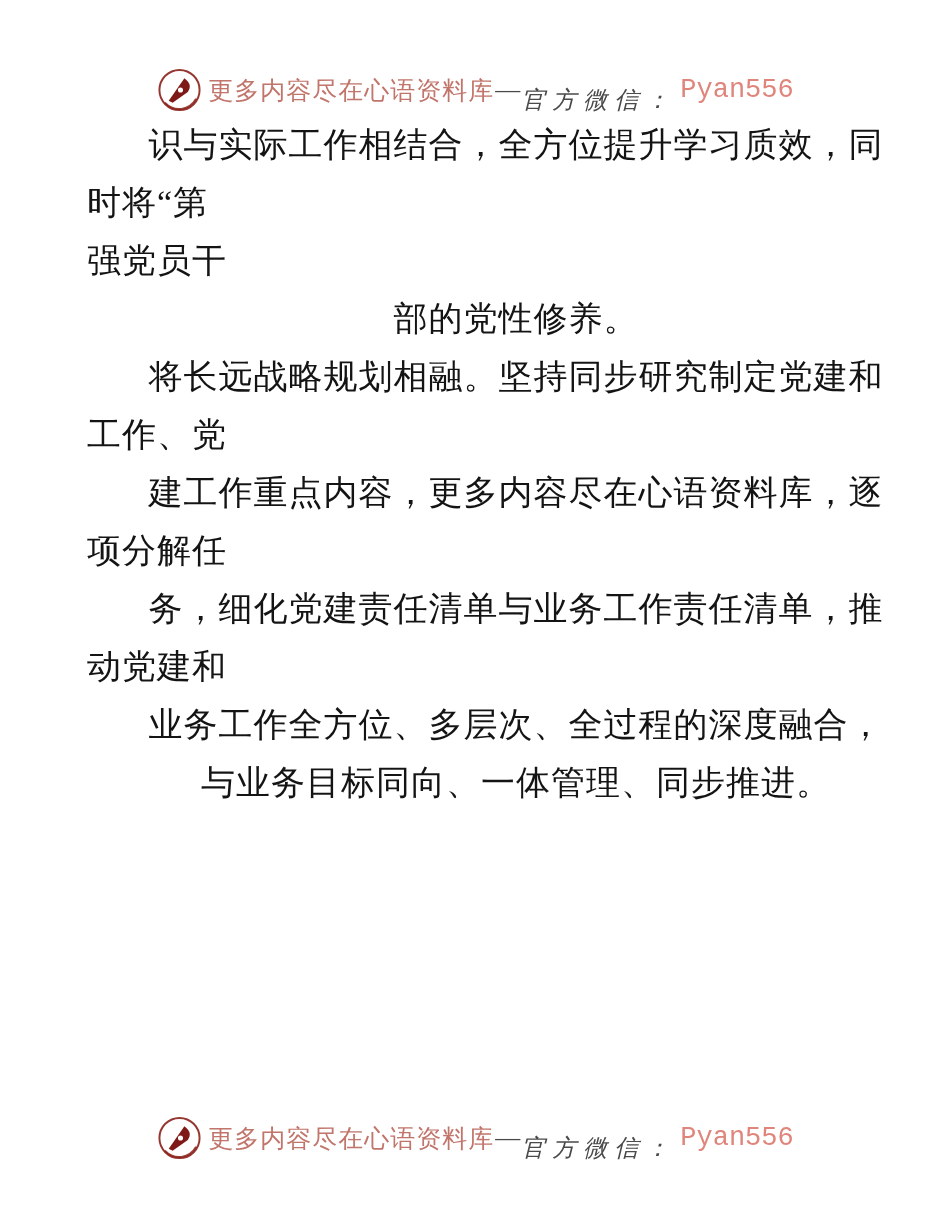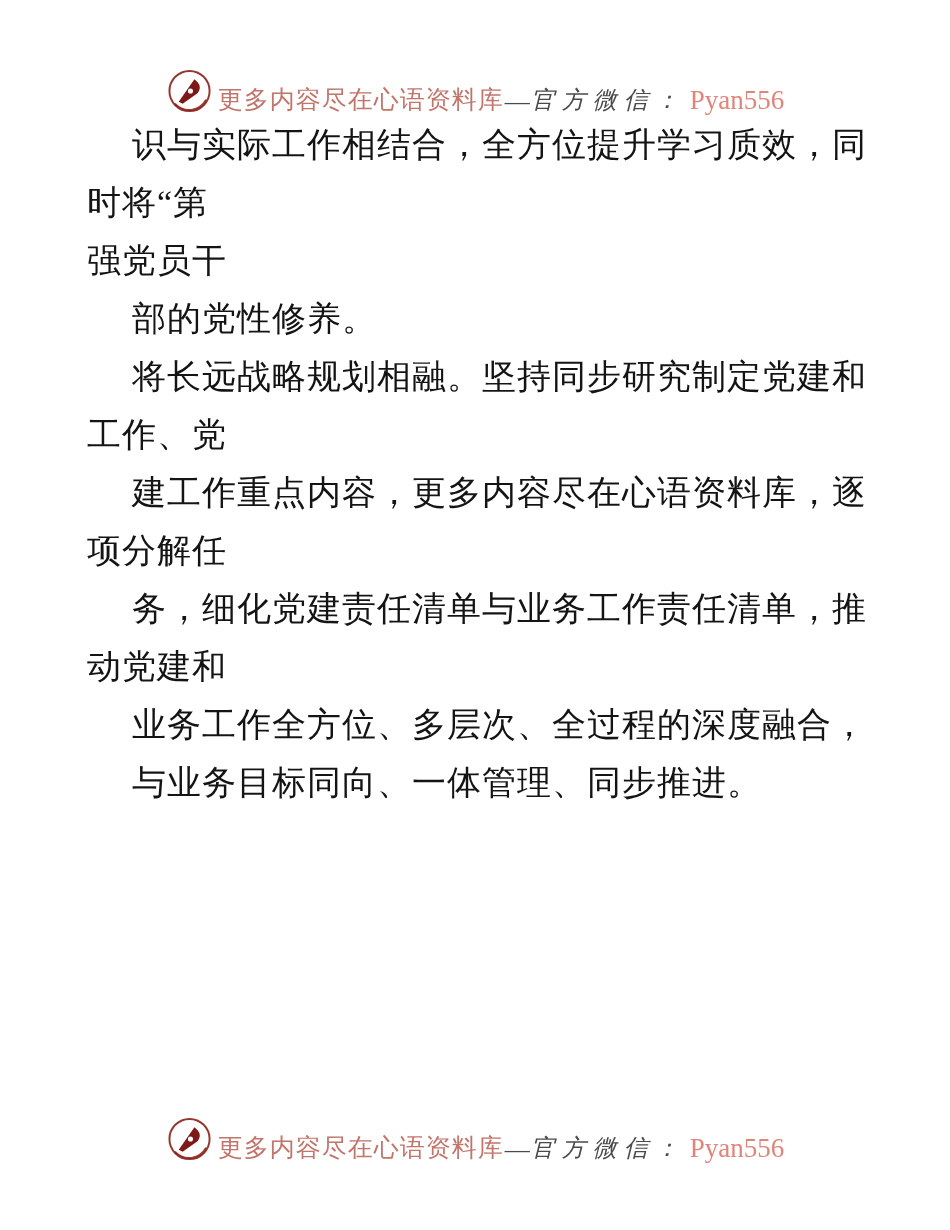--- a/index.html
+++ b/index.html
@@ -7,49 +7,49 @@
     width:950px; height:1230px;
     background:#ffffff;
     position:relative;
     overflow:hidden;
     font-family:"Liberation Serif","DejaVu Serif",serif;
   }
 
   
   .brandbar {
     position:absolute; left:0; width:100%;
-    display:flex; justify-content:center; align-items:flex-end;
+    display:flex; justify-content:center; align-items:center;
     white-space:nowrap;
   }
   .brandbar.header { top:64px; height:52px; }
   .brandbar.footer { top:1112px; height:52px; }
   .logo-wrap { width:47px; height:50px; margin-right:5px; flex:0 0 auto; }
   .logo-wrap svg { width:100%; height:100%; display:block; }
   .brand-text {
     font-size:25px; letter-spacing:1px;
     font-family:"Liberation Serif","DejaVu Serif",serif;
   }
   .sep { font-size:25px; margin:0 1px; }
   .wechat-label {
     font-style:italic; font-size:24px; letter-spacing:7px;
     font-family:"Liberation Serif","DejaVu Serif",serif;
     margin-top:20px;
   }
   .wechat-id {
     font-size:27px; margin-left:4px;
-    font-family:Liberation Serif, serif;
+    font-family:Liberation Mono, monospace;
   }
 
   
   .doc-body {
     position:absolute; top:116px; left:87px; right:50px;
     font-size:34px; line-height:58px; letter-spacing:1px;
   }
   .doc-body .line { height:58px; white-space:nowrap; }
-  .doc-body .line.indent { padding-left:45px; }
+  .doc-body .line.indent { padding-left:45px;text-align:center; }
 </style>
 </head>
 <body>
 
 <div class="brandbar header">
   <span class="logo-wrap">
     <svg viewBox="0 0 48 50" xmlns="http://www.w3.org/2000/svg">
       <circle cx="24" cy="25" r="20.5" fill="none" stroke="#8a201a" stroke-width="2" opacity="0.9"></circle>
       <path d="M13 36 L29 13 C34 17 36.5 21 32.5 27 L17 38 Z" fill="#7e1917"></path>
       <circle cx="25" cy="25" r="2.6" fill="#ffffff"></circle>

